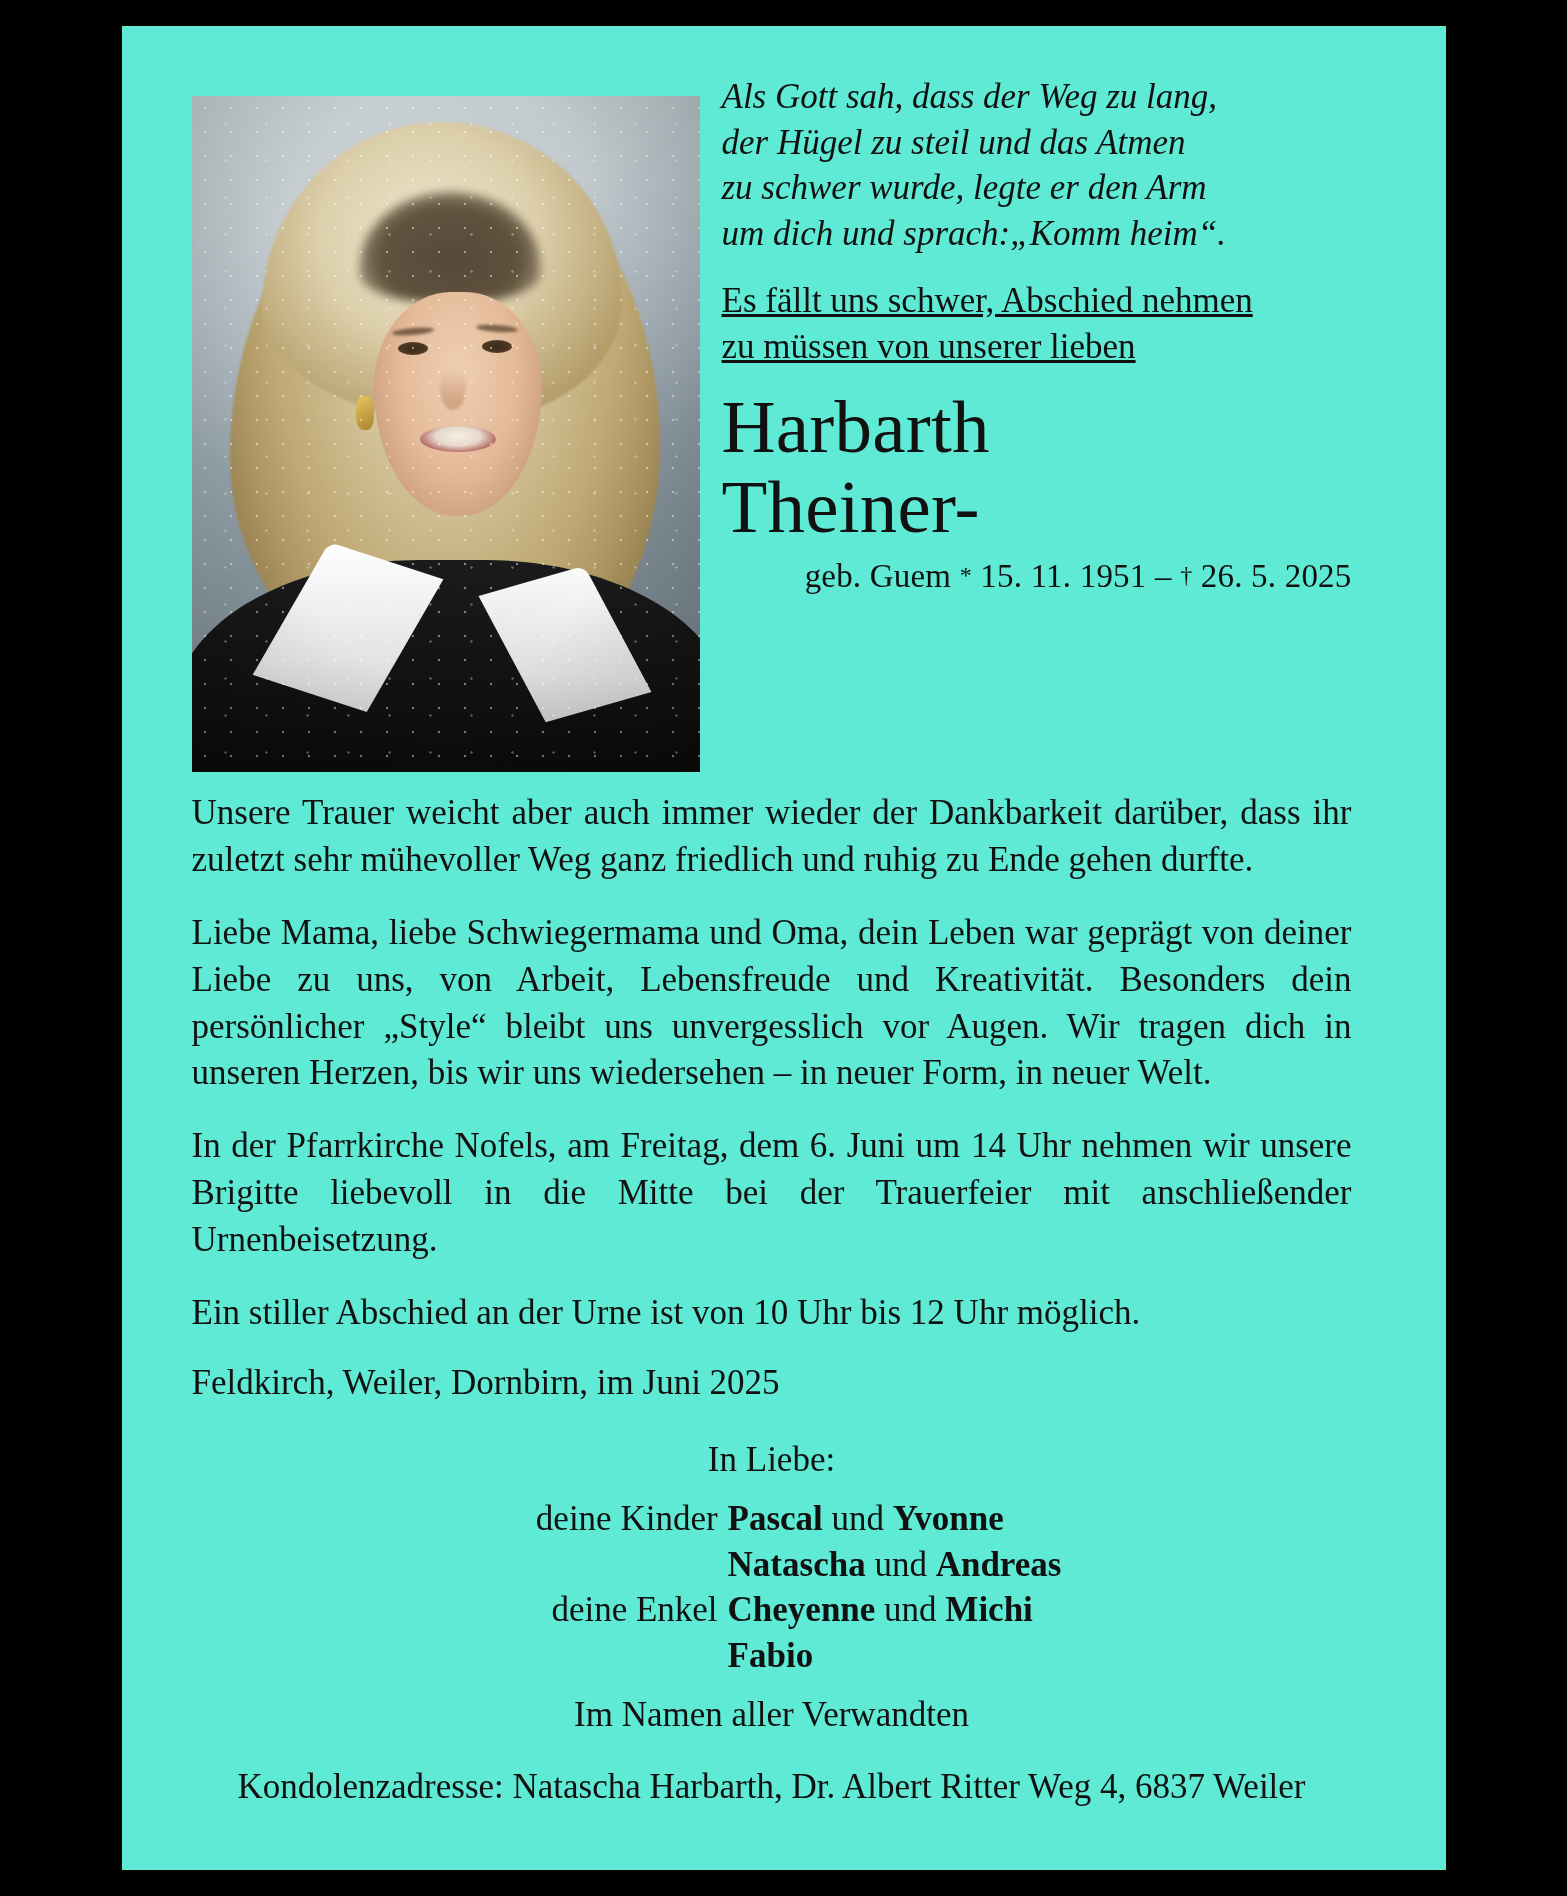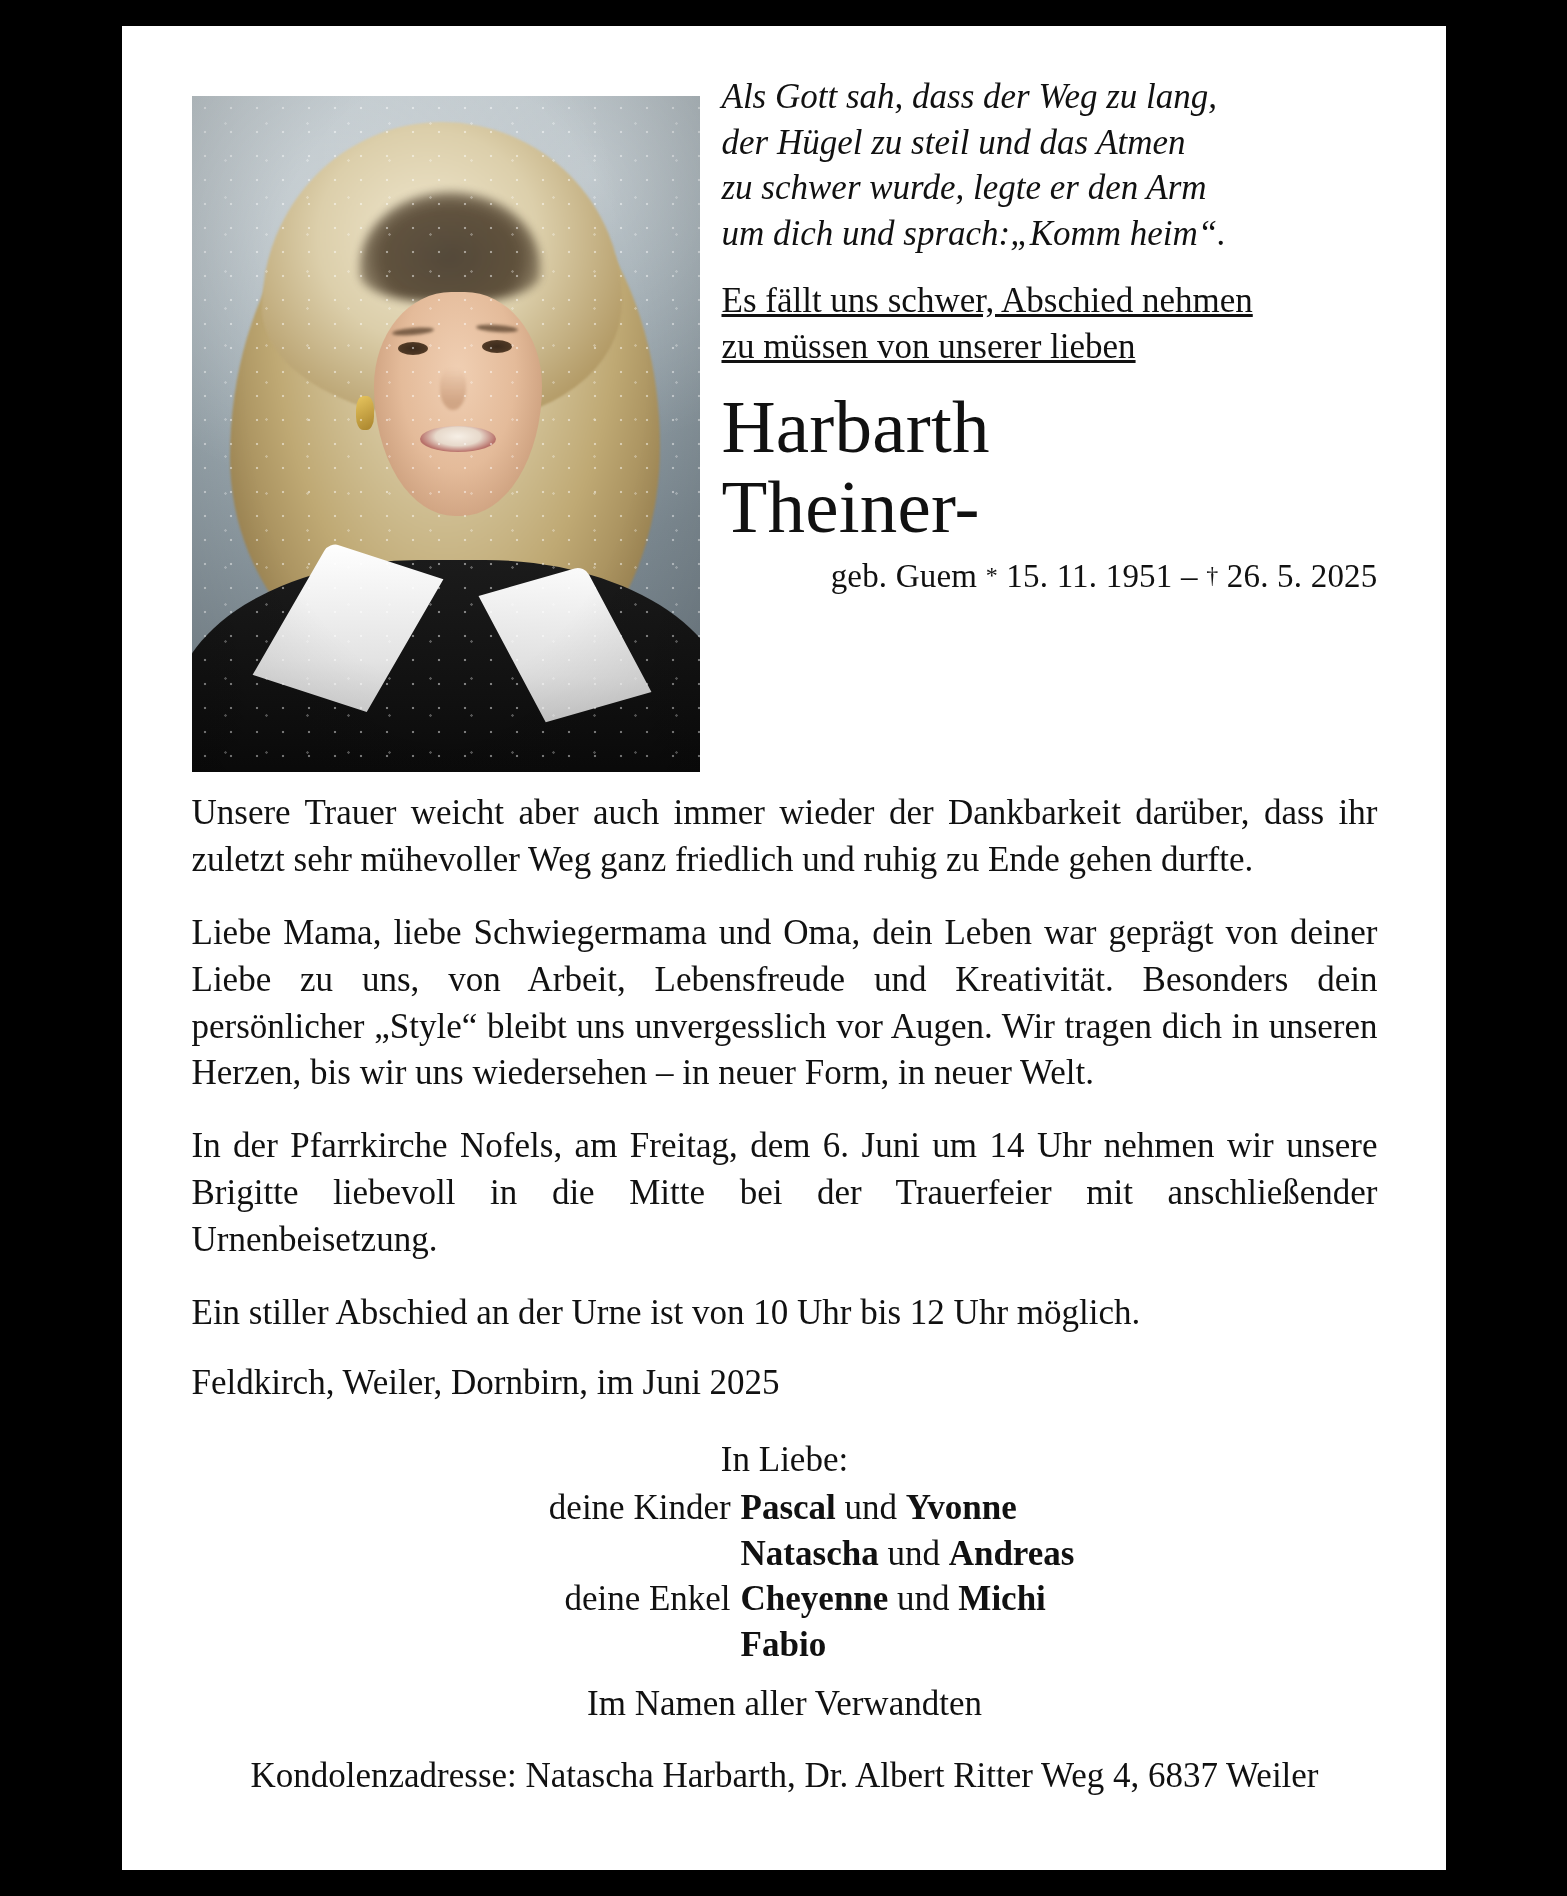--- a/index.html
+++ b/index.html
@@ -20,22 +20,22 @@
     background: #000000;
     padding: 26px 26px 26px 26px;
     display: flex;
     justify-content: center;
     align-items: flex-start;
   }
   .card {
     box-sizing: border-box;
     width: 1324px;
     height: 1844px;
-    background: #ffffff;
-    padding: 48px 68px 30px 70px;
+    background: #5eead4;
+    padding: 48px 94px 30px 70px;
     position: relative;
   }
 
   
   .top {
     display: flex;
     align-items: flex-start;
     gap: 0px;
   }
   .photo-wrap {
@@ -234,21 +234,21 @@
   
   .family {
     margin-top: 34px;
     text-align: center;
     font-size: 35px;
     line-height: 1.30;
     color: #111111;
   }
   .family .inliebe {
     text-align: center;
-    margin-bottom: 3px;
+    margin-bottom: 14px;
     padding-left: 0px;
   }
   .fam-rows {
     display: inline-block;
     text-align: left;
   }
   .fam-row {
     display: flex;
     white-space: nowrap;
     justify-content: flex-start;

